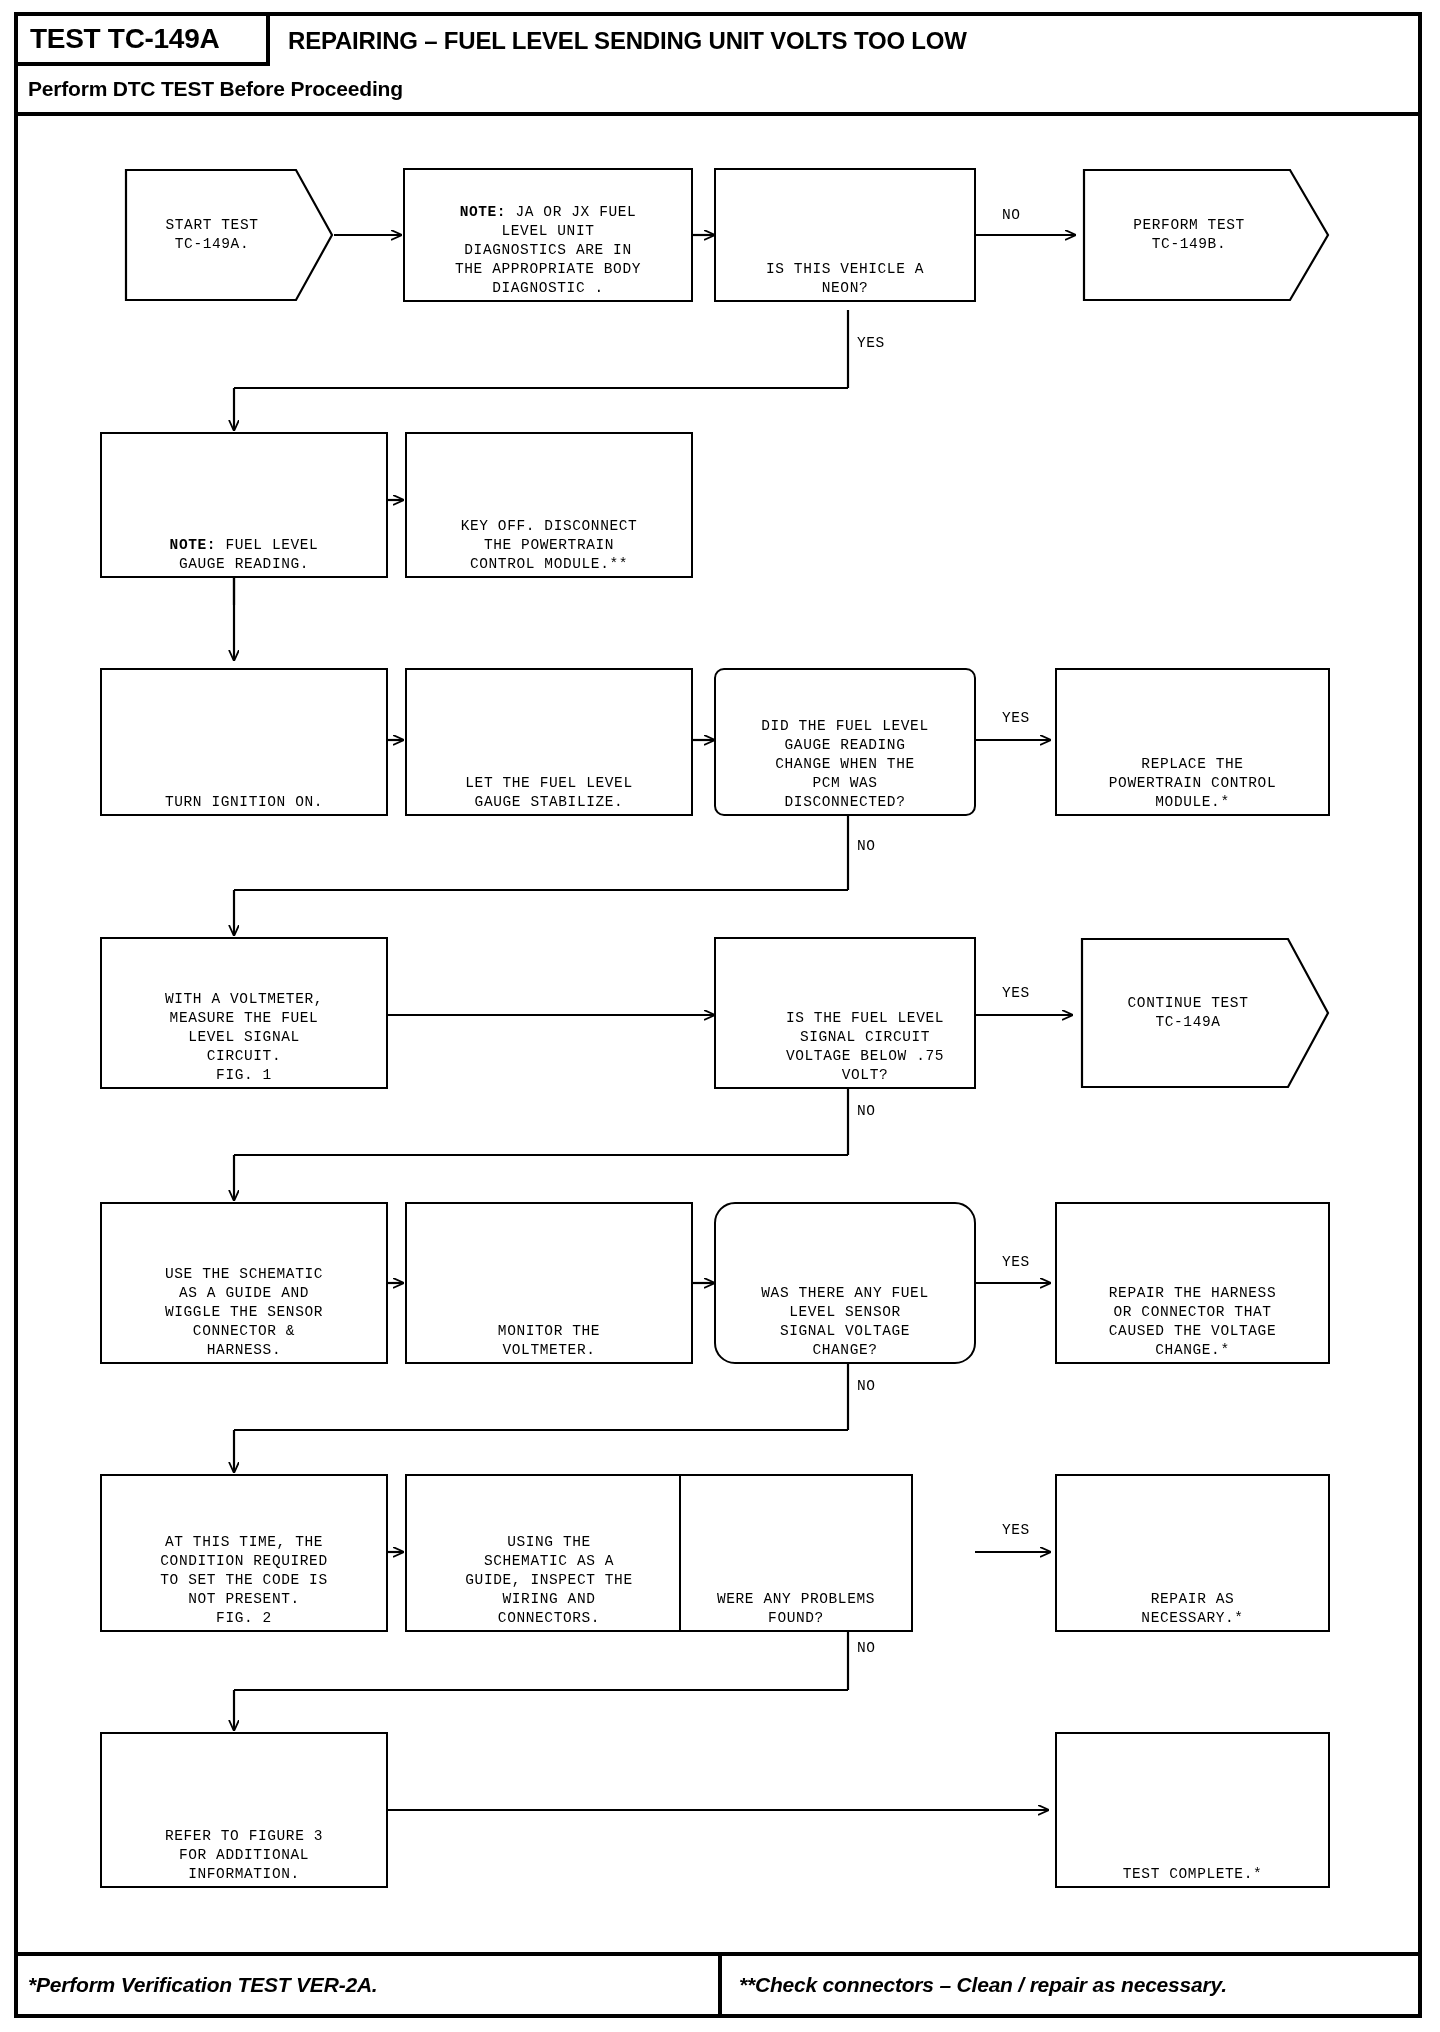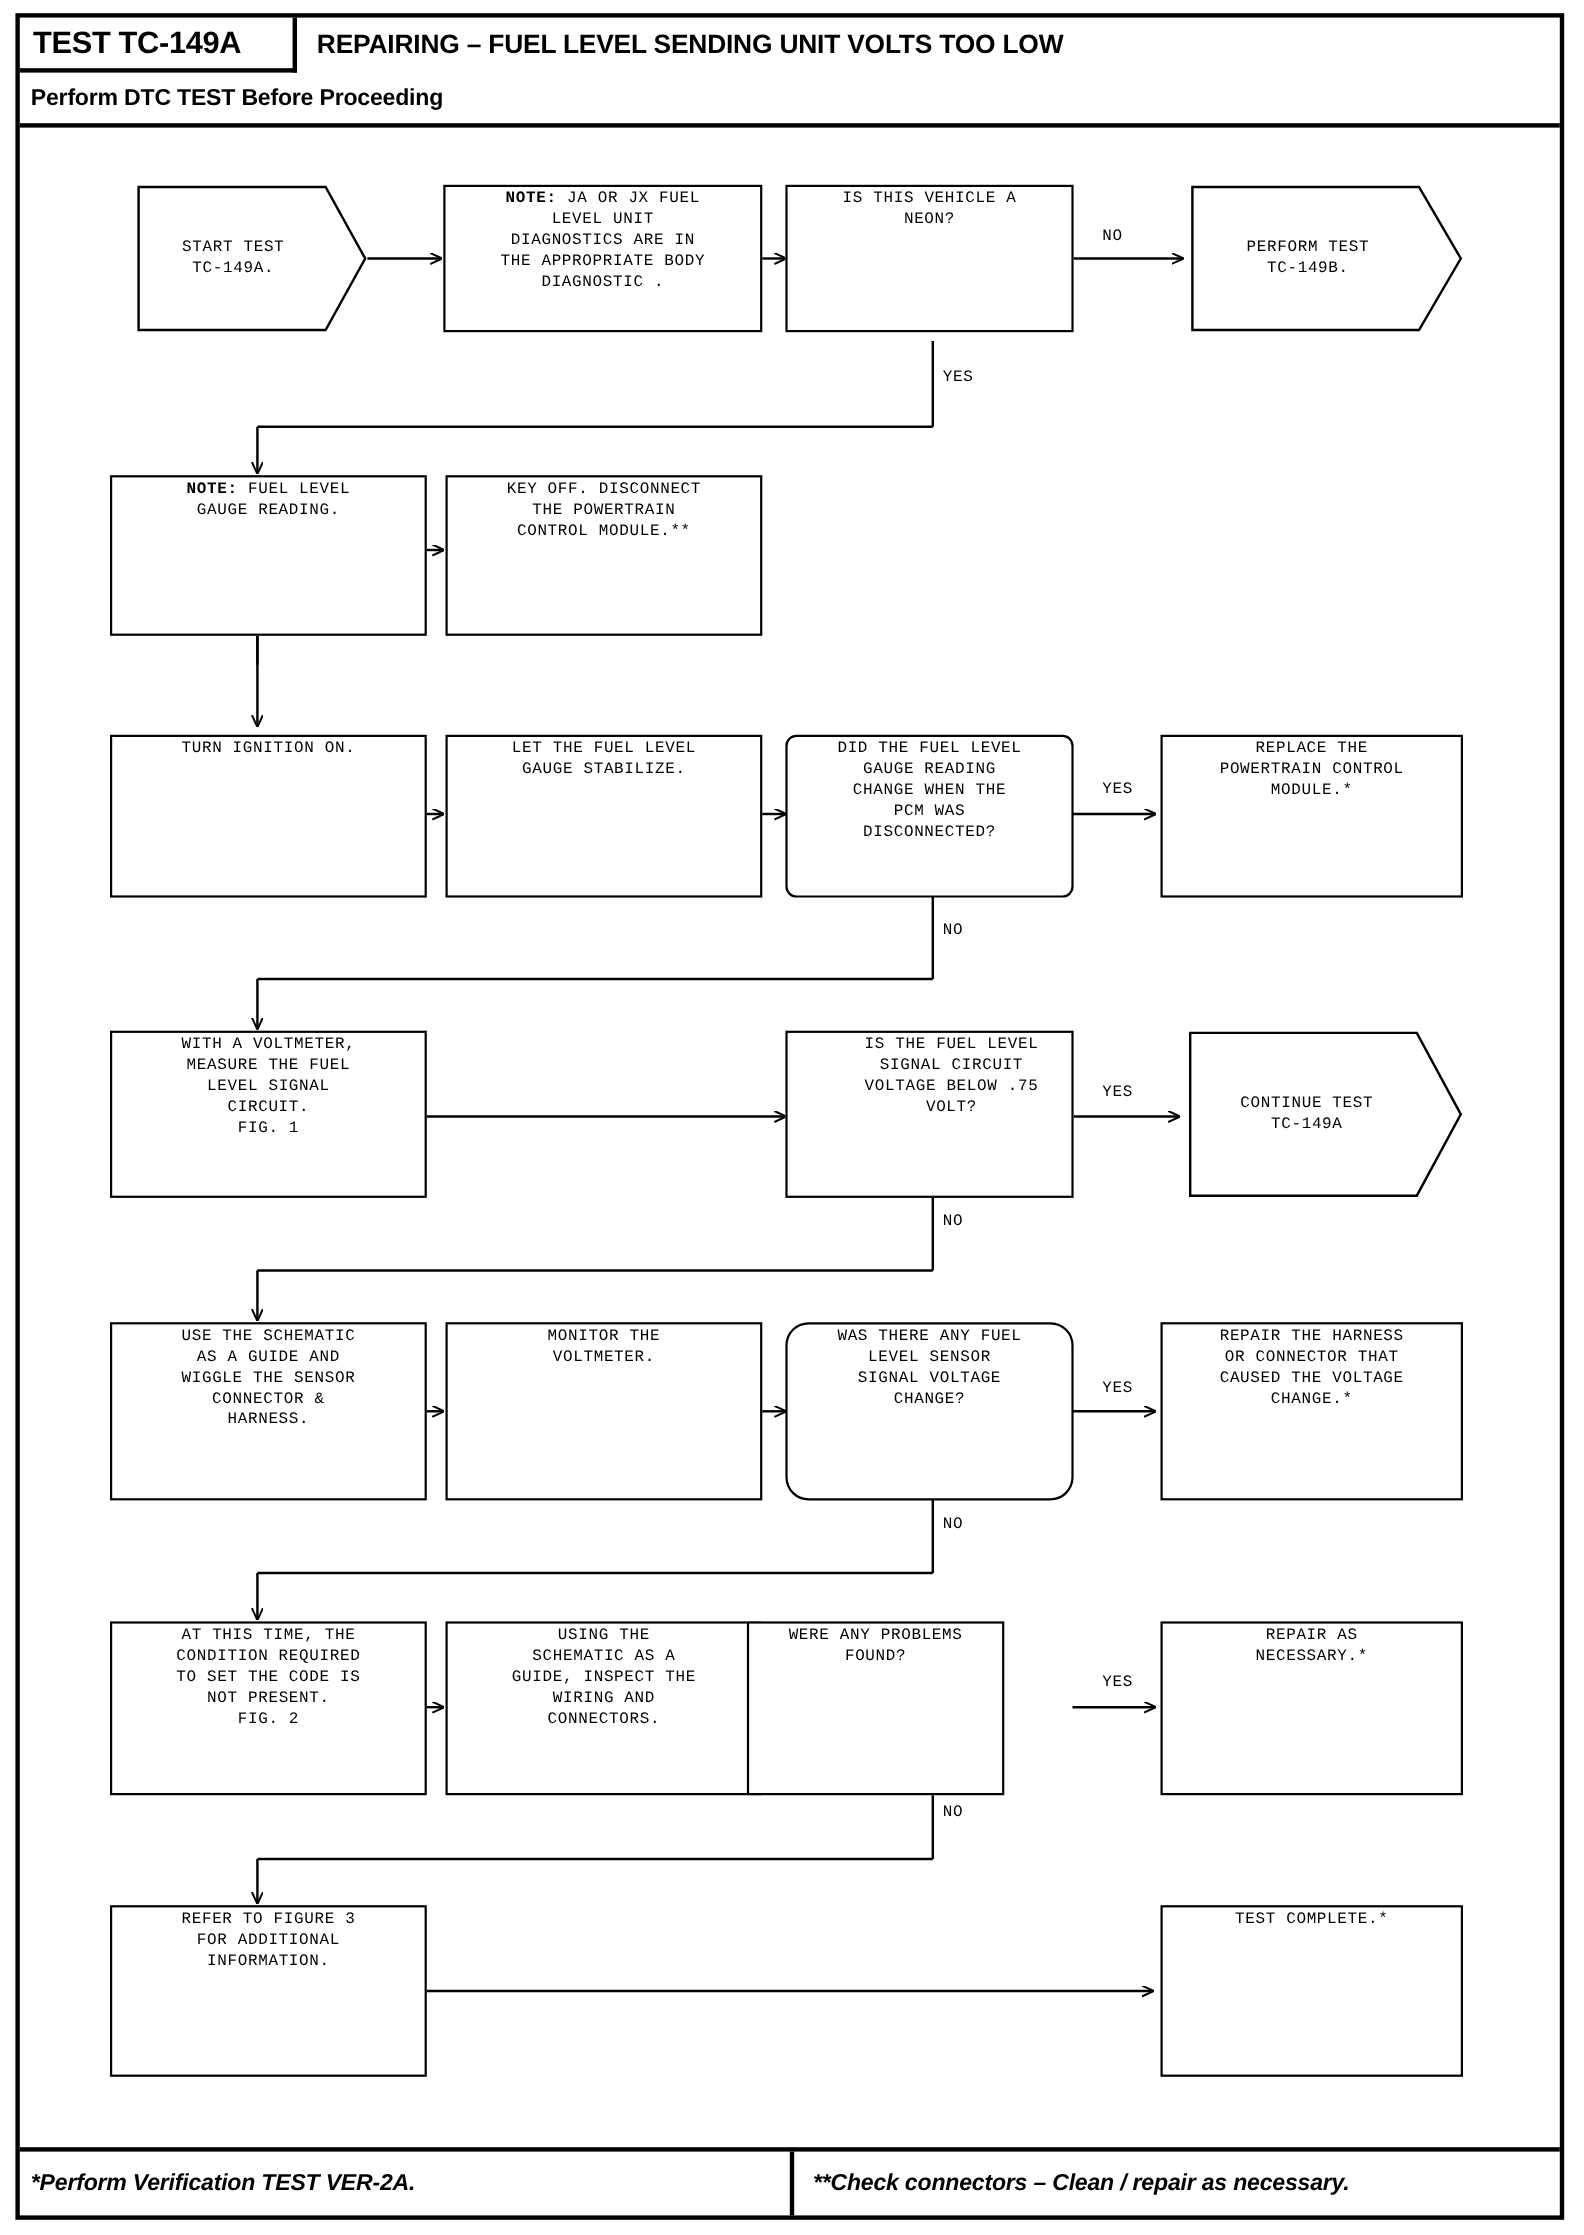--- a/index.html
+++ b/index.html
@@ -84,21 +84,21 @@
     width:1440px; height:2032px;
   }
 
   
   .node{
     position:absolute;
     box-sizing:border-box;
     border:2px solid #000;
     background:#fff;
     display:flex;
-    align-items:flex-start;
+    align-items:flex-end;
     justify-content:center;
     text-align:center;
   }
   .node .txt{
     font-family:"Liberation Mono","DejaVu Sans Mono",monospace;
     font-size:14.5px;
     line-height:19px;
     letter-spacing:0.6px;
     white-space:pre-line;
     padding:2px 6px;

